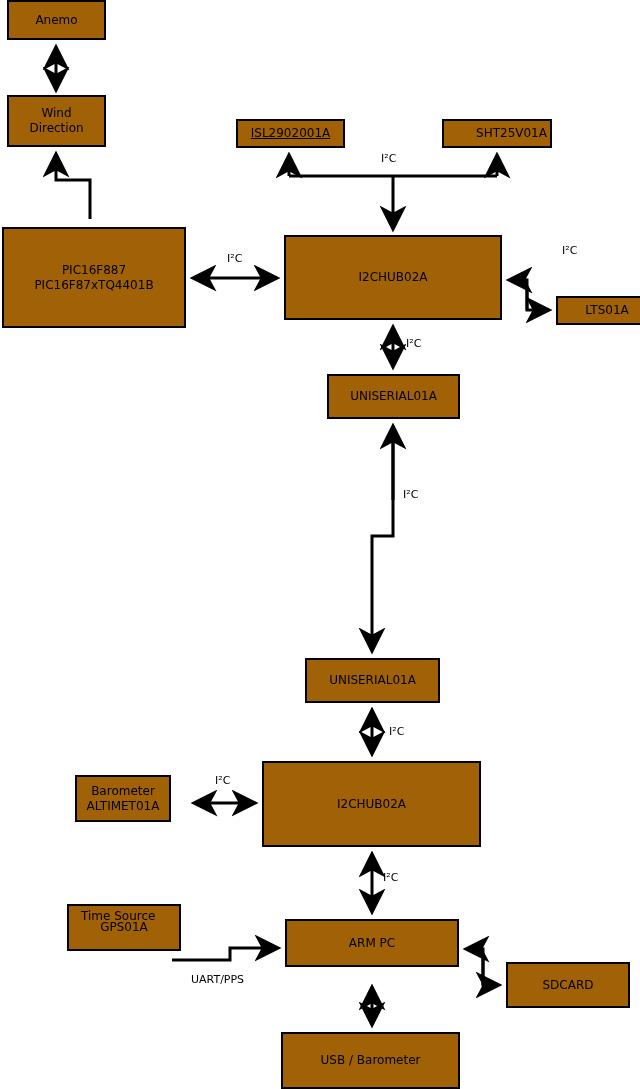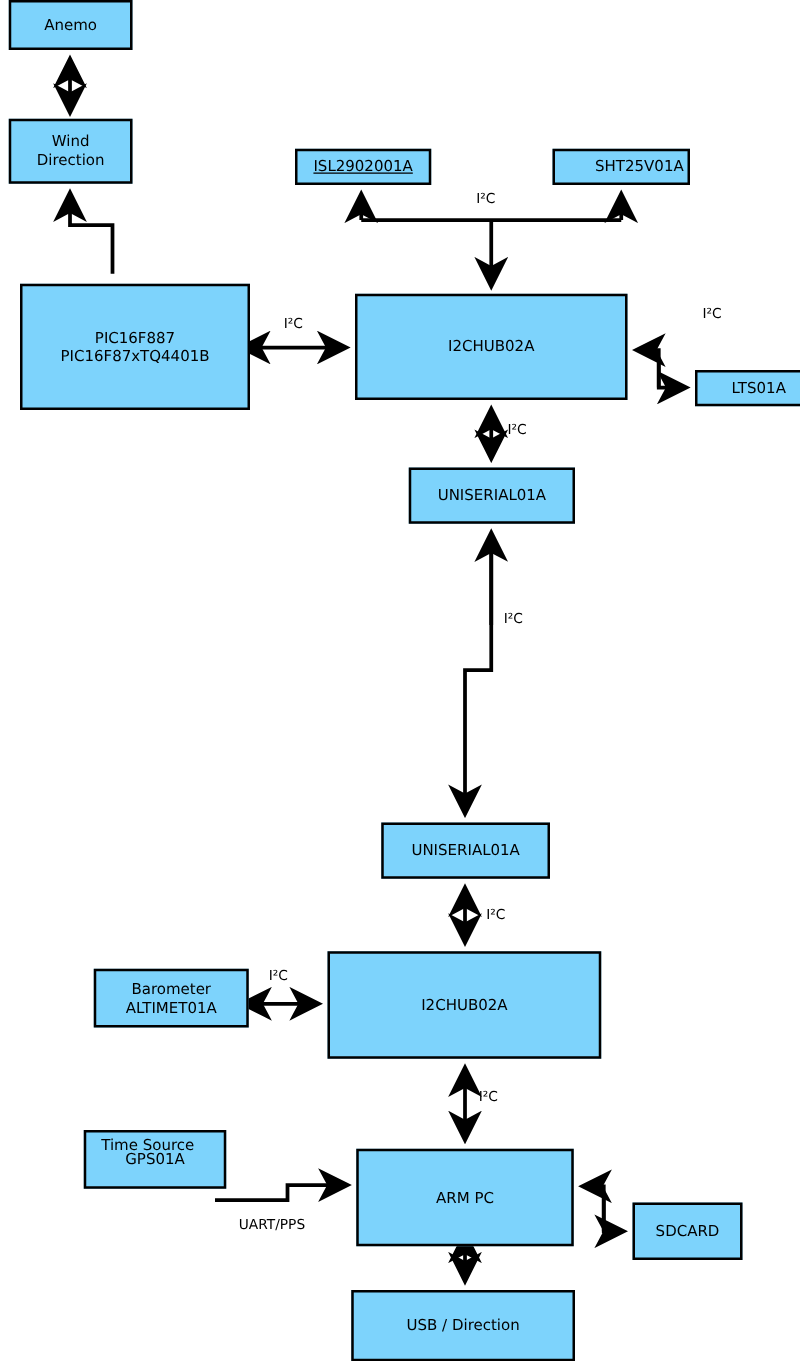--- a/index.html
+++ b/index.html
@@ -13,21 +13,21 @@
     width: 640px;
     height: 1089px;
     background: #ffffff;
     font-family: "DejaVu Sans", sans-serif;
     overflow: hidden;
   }
   .node {
     position: absolute;
     box-sizing: border-box;
     border: 2px solid #000000;
-    background: #7dd3fc;
+    background: #a16207;
     display: flex;
     align-items: center;
     justify-content: center;
     text-align: center;
     color: #000000;
     font-size: 12px;
     line-height: 1.25;
     z-index: 3;
     white-space: pre-line;
   }
@@ -130,21 +130,21 @@
     </g>
   </svg>
 
   <div class="node" id="n-anemo" style="left: 7px; top: 0px; width: 99px; height: 40px;">
     <span class="node-label">Anemo</span>
   </div>
   <div class="node" id="n-wind" style="left: 7px; top: 95px; width: 99px; height: 52px;">
     <span class="node-label">Wind
 Direction</span>
   </div>
-  <div class="node" id="n-pic" style="left: 2px; top: 227px; width: 184px; height: 101px; margin-left: 14px;">
+  <div class="node" id="n-pic" style="left: 2px; top: 227px; width: 184px; height: 101px;">
     <span class="node-label">PIC16F887
 PIC16F87xTQ4401B</span>
   </div>
   <div class="node" id="n-isl" style="left: 236px; top: 119px; width: 109px; height: 29px; text-decoration: underline;">
     <span class="node-label">ISL2902001A</span>
   </div>
   <div class="node" id="n-sht" style="left: 442px; top: 119px; width: 110px; height: 29px; padding-left: 29px;">
     <span class="node-label">SHT25V01A</span>
   </div>
   <div class="node" id="n-hub-top" style="left: 284px; top: 235px; width: 218px; height: 85px;">
@@ -155,35 +155,35 @@
   </div>
   <div class="node" id="n-uni-up" style="left: 327px; top: 374px; width: 133px; height: 45px;">
     <span class="node-label">UNISERIAL01A</span>
   </div>
   <div class="node" id="n-uni-dn" style="left: 305px; top: 658px; width: 135px; height: 45px;">
     <span class="node-label">UNISERIAL01A</span>
   </div>
   <div class="node" id="n-hub-bot" style="left: 262px; top: 761px; width: 219px; height: 86px;">
     <span class="node-label">I2CHUB02A</span>
   </div>
-  <div class="node" id="n-baro" style="left: 75px; top: 775px; width: 124px; height: 47px;">
+  <div class="node" id="n-baro" style="left: 75px; top: 775px; width: 96px; height: 47px;">
     <span class="node-label">Barometer
 ALTIMET01A</span>
   </div>
   <div class="node" id="n-gps" style="left: 67px; top: 904px; width: 114px; height: 47px; text-align: right;">
     <span class="node-label">GPS01A</span>
   </div>
-  <div class="node" id="n-arm" style="left: 285px; top: 919px; width: 174px; height: 78px;">
+  <div class="node" id="n-arm" style="left: 285px; top: 919px; width: 174px; height: 48px;">
     <span class="node-label">ARM PC</span>
   </div>
-  <div class="node" id="n-sd" style="left: 506px; top: 962px; width: 88px; height: 46px;">
+  <div class="node" id="n-sd" style="left: 506px; top: 962px; width: 124px; height: 46px;">
     <span class="node-label">SDCARD</span>
   </div>
   <div class="node" id="n-usb" style="left: 281px; top: 1032px; width: 179px; height: 57px;">
-    <span class="node-label">USB / Direction</span>
+    <span class="node-label">USB / Barometer</span>
   </div>
 
   <div class="edge-label" id="e0" style="left: 381px; top: 152px;">I²C</div>
   <div class="edge-label" id="e1" style="left: 227px; top: 252px;">I²C</div>
   <div class="edge-label" id="e2" style="left: 562px; top: 244px;">I²C</div>
   <div class="edge-label" id="e3" style="left: 406px; top: 337px;">I²C</div>
   <div class="edge-label" id="e4" style="left: 403px; top: 488px;">I²C</div>
   <div class="edge-label" id="e5" style="left: 389px; top: 725px;">I²C</div>
   <div class="edge-label" id="e6" style="left: 215px; top: 774px;">I²C</div>
   <div class="edge-label" id="e7" style="left: 383px; top: 871px;">I²C</div>

